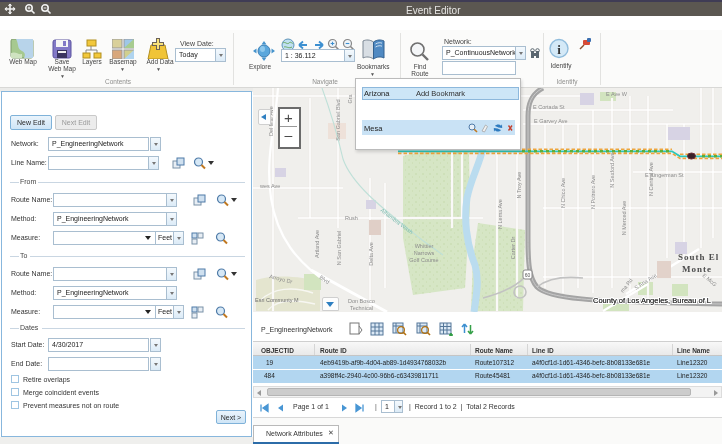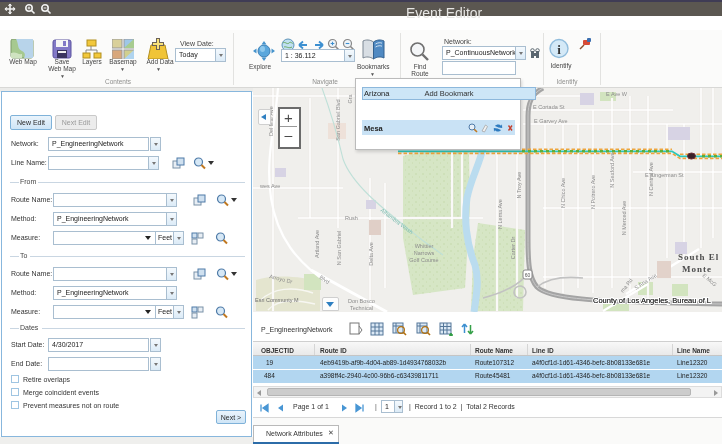--- a/index.html
+++ b/index.html
@@ -1,21 +1,21 @@
 <!DOCTYPE html>
 <html><head>
 <meta charset="utf-8">
 <style>
 * { margin:0; padding:0; box-sizing:border-box; }
 html,body { width:722px; height:444px; overflow:hidden; font-family:"Liberation Sans",sans-serif; background:#fff; }
 .abs { position:absolute; }
 #stage { position:relative; width:722px; height:444px; overflow:hidden; background:#fff; }
 
 #topbar { left:0; top:0; width:722px; height:16px; background:#5b5751; border-top:2px solid #3f3c55; }
-#topbar .title { position:absolute; left:382px; top:3px; color:#e6e5e3; font-size:14px;padding-left:24px; }
+#topbar .title { position:absolute; left:382px; top:3px; color:#e6e5e3; font-size:10px;padding-left:24px; }
 
 #tabrow { left:0; top:16px; width:722px; height:14px; background:#efeeec; border-bottom:0; }
 .tab { position:absolute; top:0; height:14px; font-size:7.5px; color:#3a3a3a; text-align:center; line-height:14px; }
 #tab-map { left:2px; width:47px; background:#fcfcfb; border:1px solid #d8d6d2; border-bottom:none; }
 
 #ribbon { left:0; top:30px; width:722px; height:58px; background:#fbfbfa; border-bottom:1px solid #d8d8d6; }
 .gsep { position:absolute; top:3px; height:52px; width:1px; background:#e2e2e0; }
 .glabel { position:absolute; top:48px; font-size:6.5px; color:#8f8f8d; width:60px; text-align:center; }
 .ilabel { position:absolute; font-size:6.5px; color:#444; text-align:center; line-height:7px; }
 .downarr { position:absolute; font-size:5px; color:#555; }
@@ -442,24 +442,24 @@
   <div class="cblab" style="left:21px;top:297px;">Merge coincident events</div>
   <div class="cb" style="left:9px;top:309px;"></div>
   <div class="cblab" style="left:21px;top:310px;">Prevent measures not on route</div>
 
   <div class="btn" style="left:214px;top:318px;width:30px;height:14px;line-height:13px;">Next &gt;</div>
 </div>
 
 <div class="abs" style="left:0px;top:437px;width:253px;height:7px;background:#efefed;"></div>
 
 <div class="abs" id="bkpanel">
-  <div class="abs" style="left:6px;top:8px;width:174px;height:13px;background:#cde6f7;border:1px solid #8db8dc;font-size:7.5px;color:#333;text-align:center;line-height:12px;">Add Bookmark</div>
+  <div class="abs" style="left:6px;top:8px;width:157px;height:13px;background:#cde6f7;border:1px solid #8db8dc;font-size:7.5px;color:#333;text-align:center;line-height:12px;">Add Bookmark</div>
   <div class="abs" style="left:8px;top:10px;font-size:7.5px;color:#222;">Arizona</div>
   <div class="abs" style="left:6px;top:41px;width:153px;height:15px;background:#c9e2f5;">
-    <div class="abs" style="left:2px;top:4px;font-size:7.5px;color:#222;font-weight:bold;">Mesa</div>
+    <div class="abs" style="left:2px;top:4px;font-size:7.5px;color:#222;">Mesa</div>
     <svg class="abs" style="left:106px;top:3px" width="46" height="10" viewBox="0 0 46 10">
       <circle cx="4" cy="4" r="3" fill="#e8f0f8" stroke="#4f7ba8" stroke-width="1"></circle>
       <path d="M6.2 6.2 L9 9" stroke="#c07820" stroke-width="1.6"></path>
       <path d="M14 8 L17.5 2 L19.5 3.5 L16.5 9 Z" fill="#f2f2f2" stroke="#a5a5a5" stroke-width="0.8"></path>
       <path d="M27 3 C28.5 1 31.5 1 33 2.8 L34 1.2 L34.2 5 L30.5 4.6 Z" fill="#2e7bbf"></path>
       <path d="M33 7 C31.5 9 28.5 9 27 7.2 L26 8.8 L25.8 5 L29.5 5.4 Z" fill="#2e7bbf"></path>
       <path d="M40.5 2.5 L44 7.5 M44 2.5 L40.5 7.5" stroke="#c4402f" stroke-width="1.4"></path>
     </svg>
   </div>
 </div>

